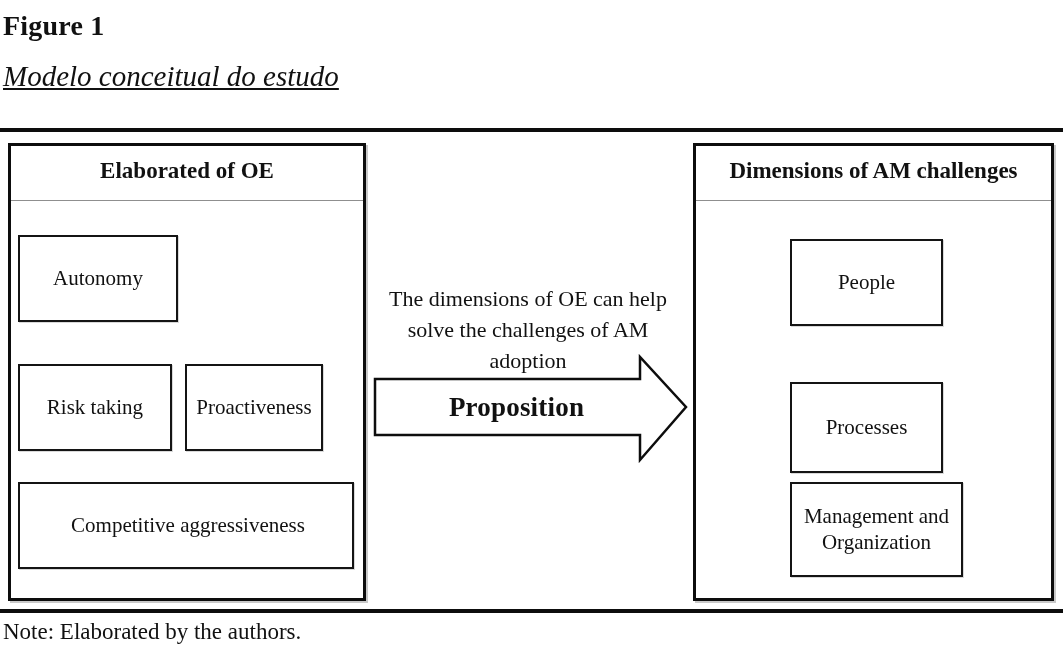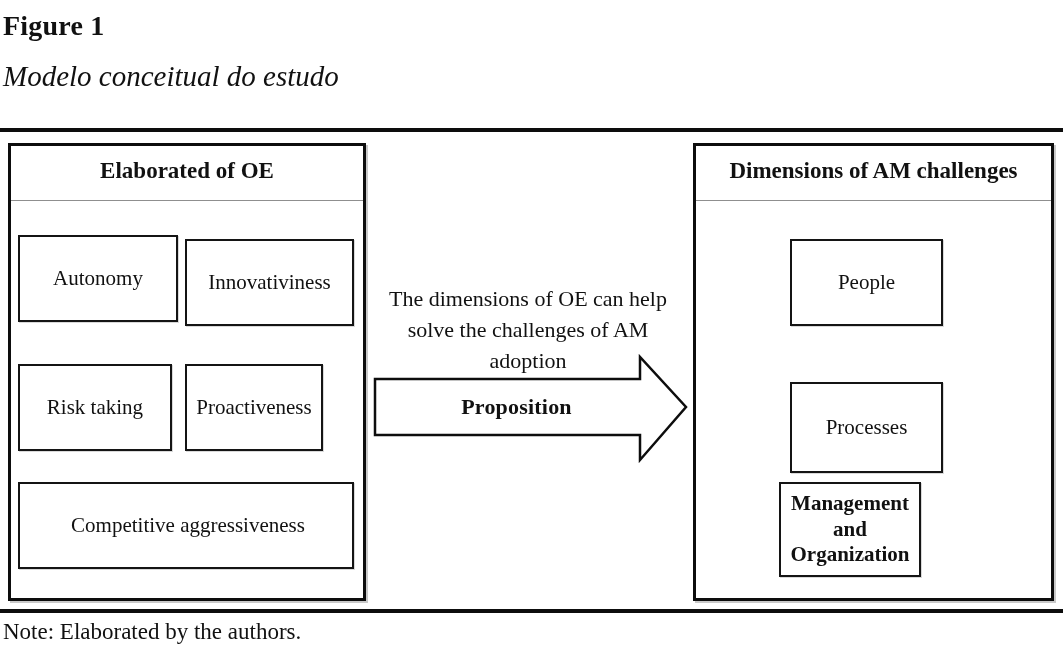--- a/index.html
+++ b/index.html
@@ -13,21 +13,21 @@
     overflow: hidden;
   }
   .stage { position: absolute; left: 0; top: 0; width: 1063px; height: 664px; }
 
   .figure-label {
     position: absolute; left: 3px; top: 10px;
     font-size: 28px; font-weight: bold; letter-spacing: 0.2px;
   }
   .figure-subtitle {
     position: absolute; left: 3px; top: 60px;
-    font-size: 29px; font-style: italic;
+    font-size: 29px; font-style: italic; text-decoration: underline;
   }
   .rule {
     position: absolute; left: 0; width: 1063px; height: 4px;
     background: #0d0d0d;
   }
   .rule-top { top: 128px; }
   .rule-bottom { top: 609px; }
 
   .panel {
     position: absolute; top: 143px; height: 458px;
@@ -58,33 +58,33 @@
   }
   
   .box-autonomy       { left: 7px;   top: 89px;  width: 160px; height: 87px; text-align: center; }
   .box-innovativiness { left: 174px; top: 93px;  width: 169px; height: 87px; }
   .box-risk           { left: 7px;   top: 218px; width: 154px; height: 87px; }
   .box-proactiveness  { left: 174px; top: 218px; width: 138px; height: 87px; }
   .box-competitive    { left: 7px;   top: 336px; width: 336px; height: 87px; padding-left: 12px; }
   
   .box-people         { left: 94px;  top: 93px;  width: 153px; height: 87px; }
   .box-processes      { left: 94px;  top: 236px; width: 153px; height: 91px; }
-  .box-management     { left: 83px;  top: 336px; width: 142px; height: 95px; font-weight: bold; }
+  .box-management     { left: 94px;  top: 336px; width: 173px; height: 95px; }
 
   .prop-description {
     position: absolute; left: 371px; top: 283px; width: 314px;
     text-align: center; font-size: 22px; line-height: 31px;
   }
   .prop-arrow-wrap {
     position: absolute; left: 373px; top: 352px; width: 318px; height: 114px;
   }
   .prop-arrow-label {
     position: absolute; left: 375px; top: 380px; width: 263px; height: 54px;
     display: flex; align-items: center; justify-content: center;
-    font-size: 22px; font-weight: bold; letter-spacing: 0.2px; padding-left: 20px;
+    font-size: 27px; font-weight: bold; letter-spacing: 0.2px; padding-left: 20px;
   }
 
   .figure-note {
     position: absolute; left: 3px; top: 619px;
     font-size: 23px;
   }
 </style>
 </head>
 <body>
 
@@ -92,21 +92,20 @@
 
   <div class="figure-label">Figure 1</div>
   <div class="figure-subtitle">Modelo conceitual do estudo</div>
 
   <div class="rule rule-top"></div>
 
   <div class="panel panel-oe">
     <div class="panel-title">Elaborated of OE</div>
     <div class="panel-divider"></div>
     <div class="dim-box box-autonomy">Autonomy</div>
-    <div class="dim-box box-innovativiness">Innovativiness</div>
     <div class="dim-box box-risk">Risk taking</div>
     <div class="dim-box box-proactiveness">Proactiveness</div>
     <div class="dim-box box-competitive">Competitive aggressiveness</div>
   </div>
 
   <div class="prop-description">The dimensions of OE can help solve the challenges of AM adoption</div>
 
   <div class="prop-arrow-wrap">
     <svg width="318" height="114" viewBox="0 0 318 114" xmlns="http://www.w3.org/2000/svg">
       <polygon points="2,27 267,27 267,5 313,55 267,108 267,83 2,83" fill="#ffffff" stroke="#0d0d0d" stroke-width="2.5" stroke-linejoin="miter"></polygon>

